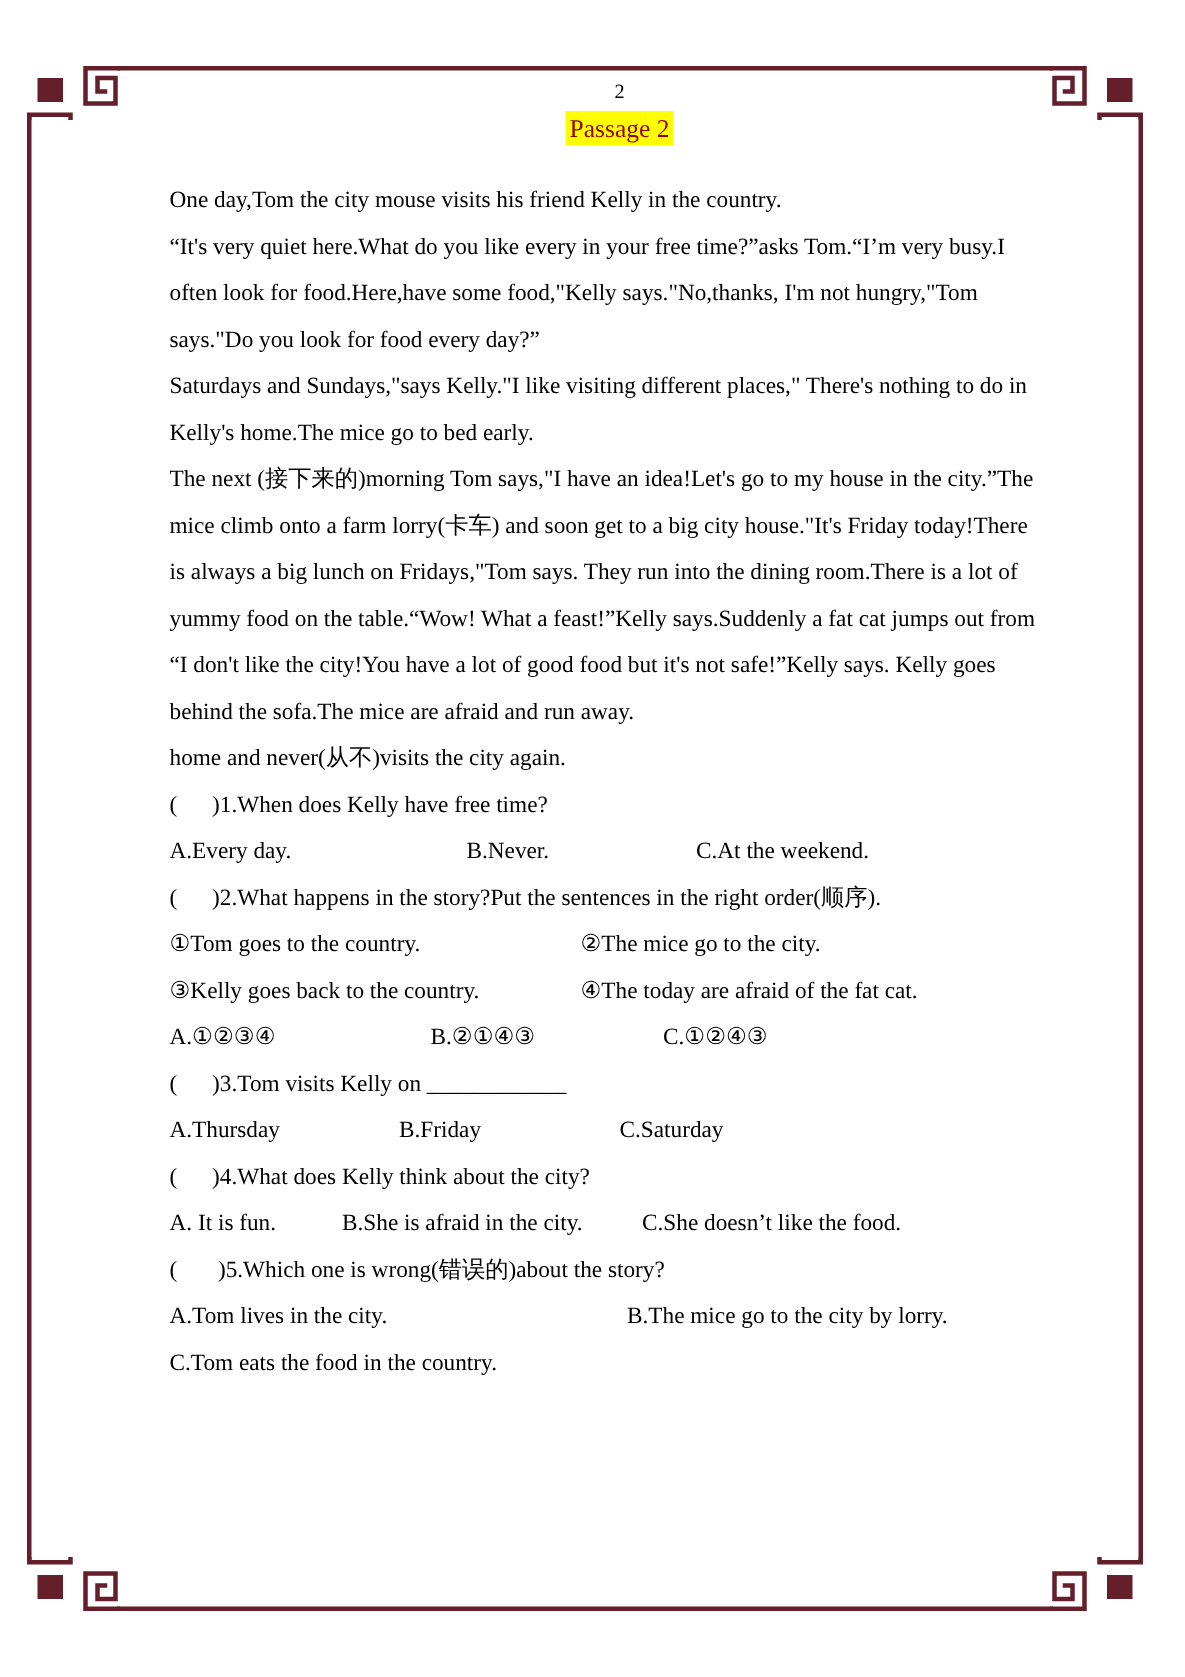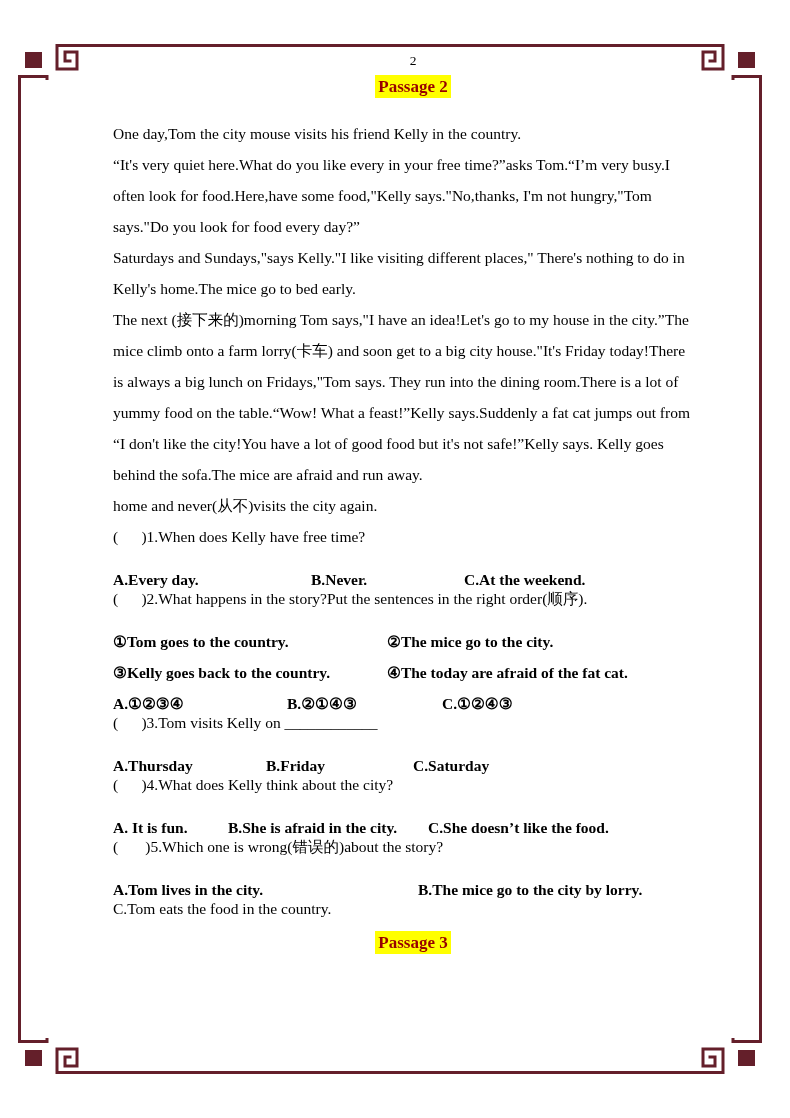--- a/index.html
+++ b/index.html
@@ -44,29 +44,29 @@
   }
   .passage-heading {
     text-align: center;
     height: 30px;
     line-height: 30px;
   }
   .passage-heading .hl {
     display: inline-block;
     background: #ffff00;
     color: #980000;
-    font-weight: bold;
+    font-weight: normal;
     font-size: 17px;
     line-height: 23px;
     padding: 0 3px;
   }
   .body-lines { margin-top: 16px; }
   .ln { height: 31px; line-height: 31px; white-space: pre; }
   .row { position: relative; }
-  .row .opt { position: absolute; top: 12px; line-height: 31px; white-space: pre; font-weight: bold; }
+  .row .opt { position: absolute; top: 0; line-height: 31px; white-space: pre; }
   .heading-2 { margin-top: 4px; }
 </style>
 </head>
 <body>
 
 <div class="page">
 
   <div class="frame-line frame-top"></div>
   <div class="frame-line frame-bottom"></div>
   <div class="frame-line frame-left"></div>
@@ -161,18 +161,15 @@
       </div>
 
       <div class="ln">(&nbsp;&nbsp;&nbsp;&nbsp;&nbsp;&nbsp;&nbsp;)5.Which one is wrong(错误的)about the story?</div>
       <div class="ln row">
         <span class="opt" style="left:0">A.Tom lives in the city.</span>
         <span class="opt" style="left:305px">B.The mice go to the city by lorry.</span>
       </div>
       <div class="ln">C.Tom eats the food in the country.</div>
     </div>
 
-    <div class="passage-heading heading-2">
-      <span class="hl">Passage 3</span>
-    </div>
 
   </div>
 </div>
 
 </body></html>

